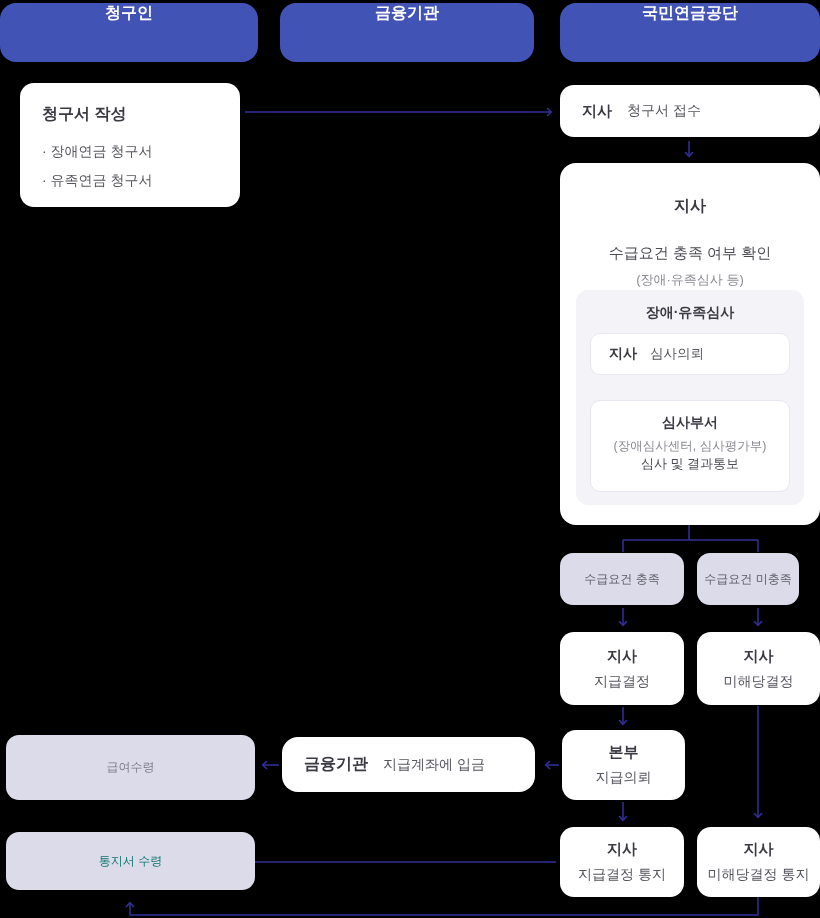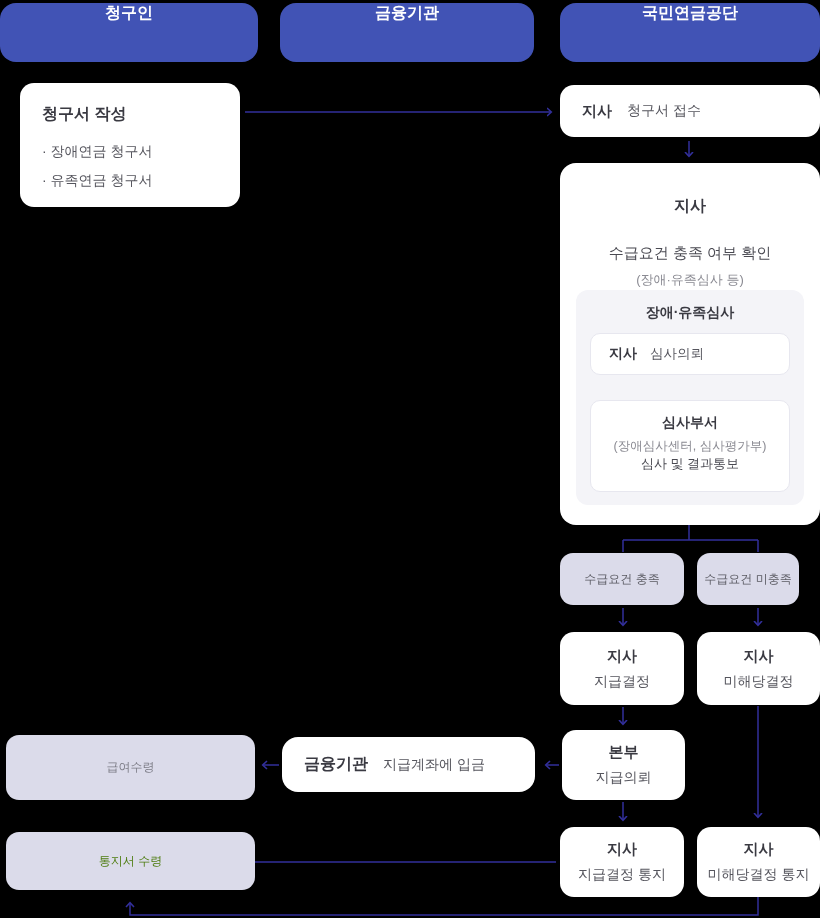--- a/index.html
+++ b/index.html
@@ -121,21 +121,21 @@
   </div>
 
   <div class="abs node row" style="left:282px;top:737px;width:253px;height:55px;border-radius:16px;">
     <span class="org-lg">금융기관</span>
     <span class="sub">지급계좌에 입금</span>
   </div>
 
   <div class="abs muted" style="left:6px;top:735px;width:249px;height:65px;color:#7c7c86;">
     <span>급여수령</span>
   </div>
-  <div class="abs muted" style="left:6px;top:832px;width:249px;height:58px;color:#4d7c0f;">
+  <div class="abs muted" style="left:6px;top:832px;width:249px;height:58px;color:#0f766e;">
     <span>통지서 수령</span>
   </div>
 
   <div class="abs node col" style="left:560px;top:827px;width:124px;height:70px;">
     <span class="org">지사</span>
     <span class="sub">지급결정 통지</span>
   </div>
   <div class="abs node col" style="left:697px;top:827px;width:123px;height:70px;">
     <span class="org">지사</span>
     <span class="sub">미해당결정 통지</span>

